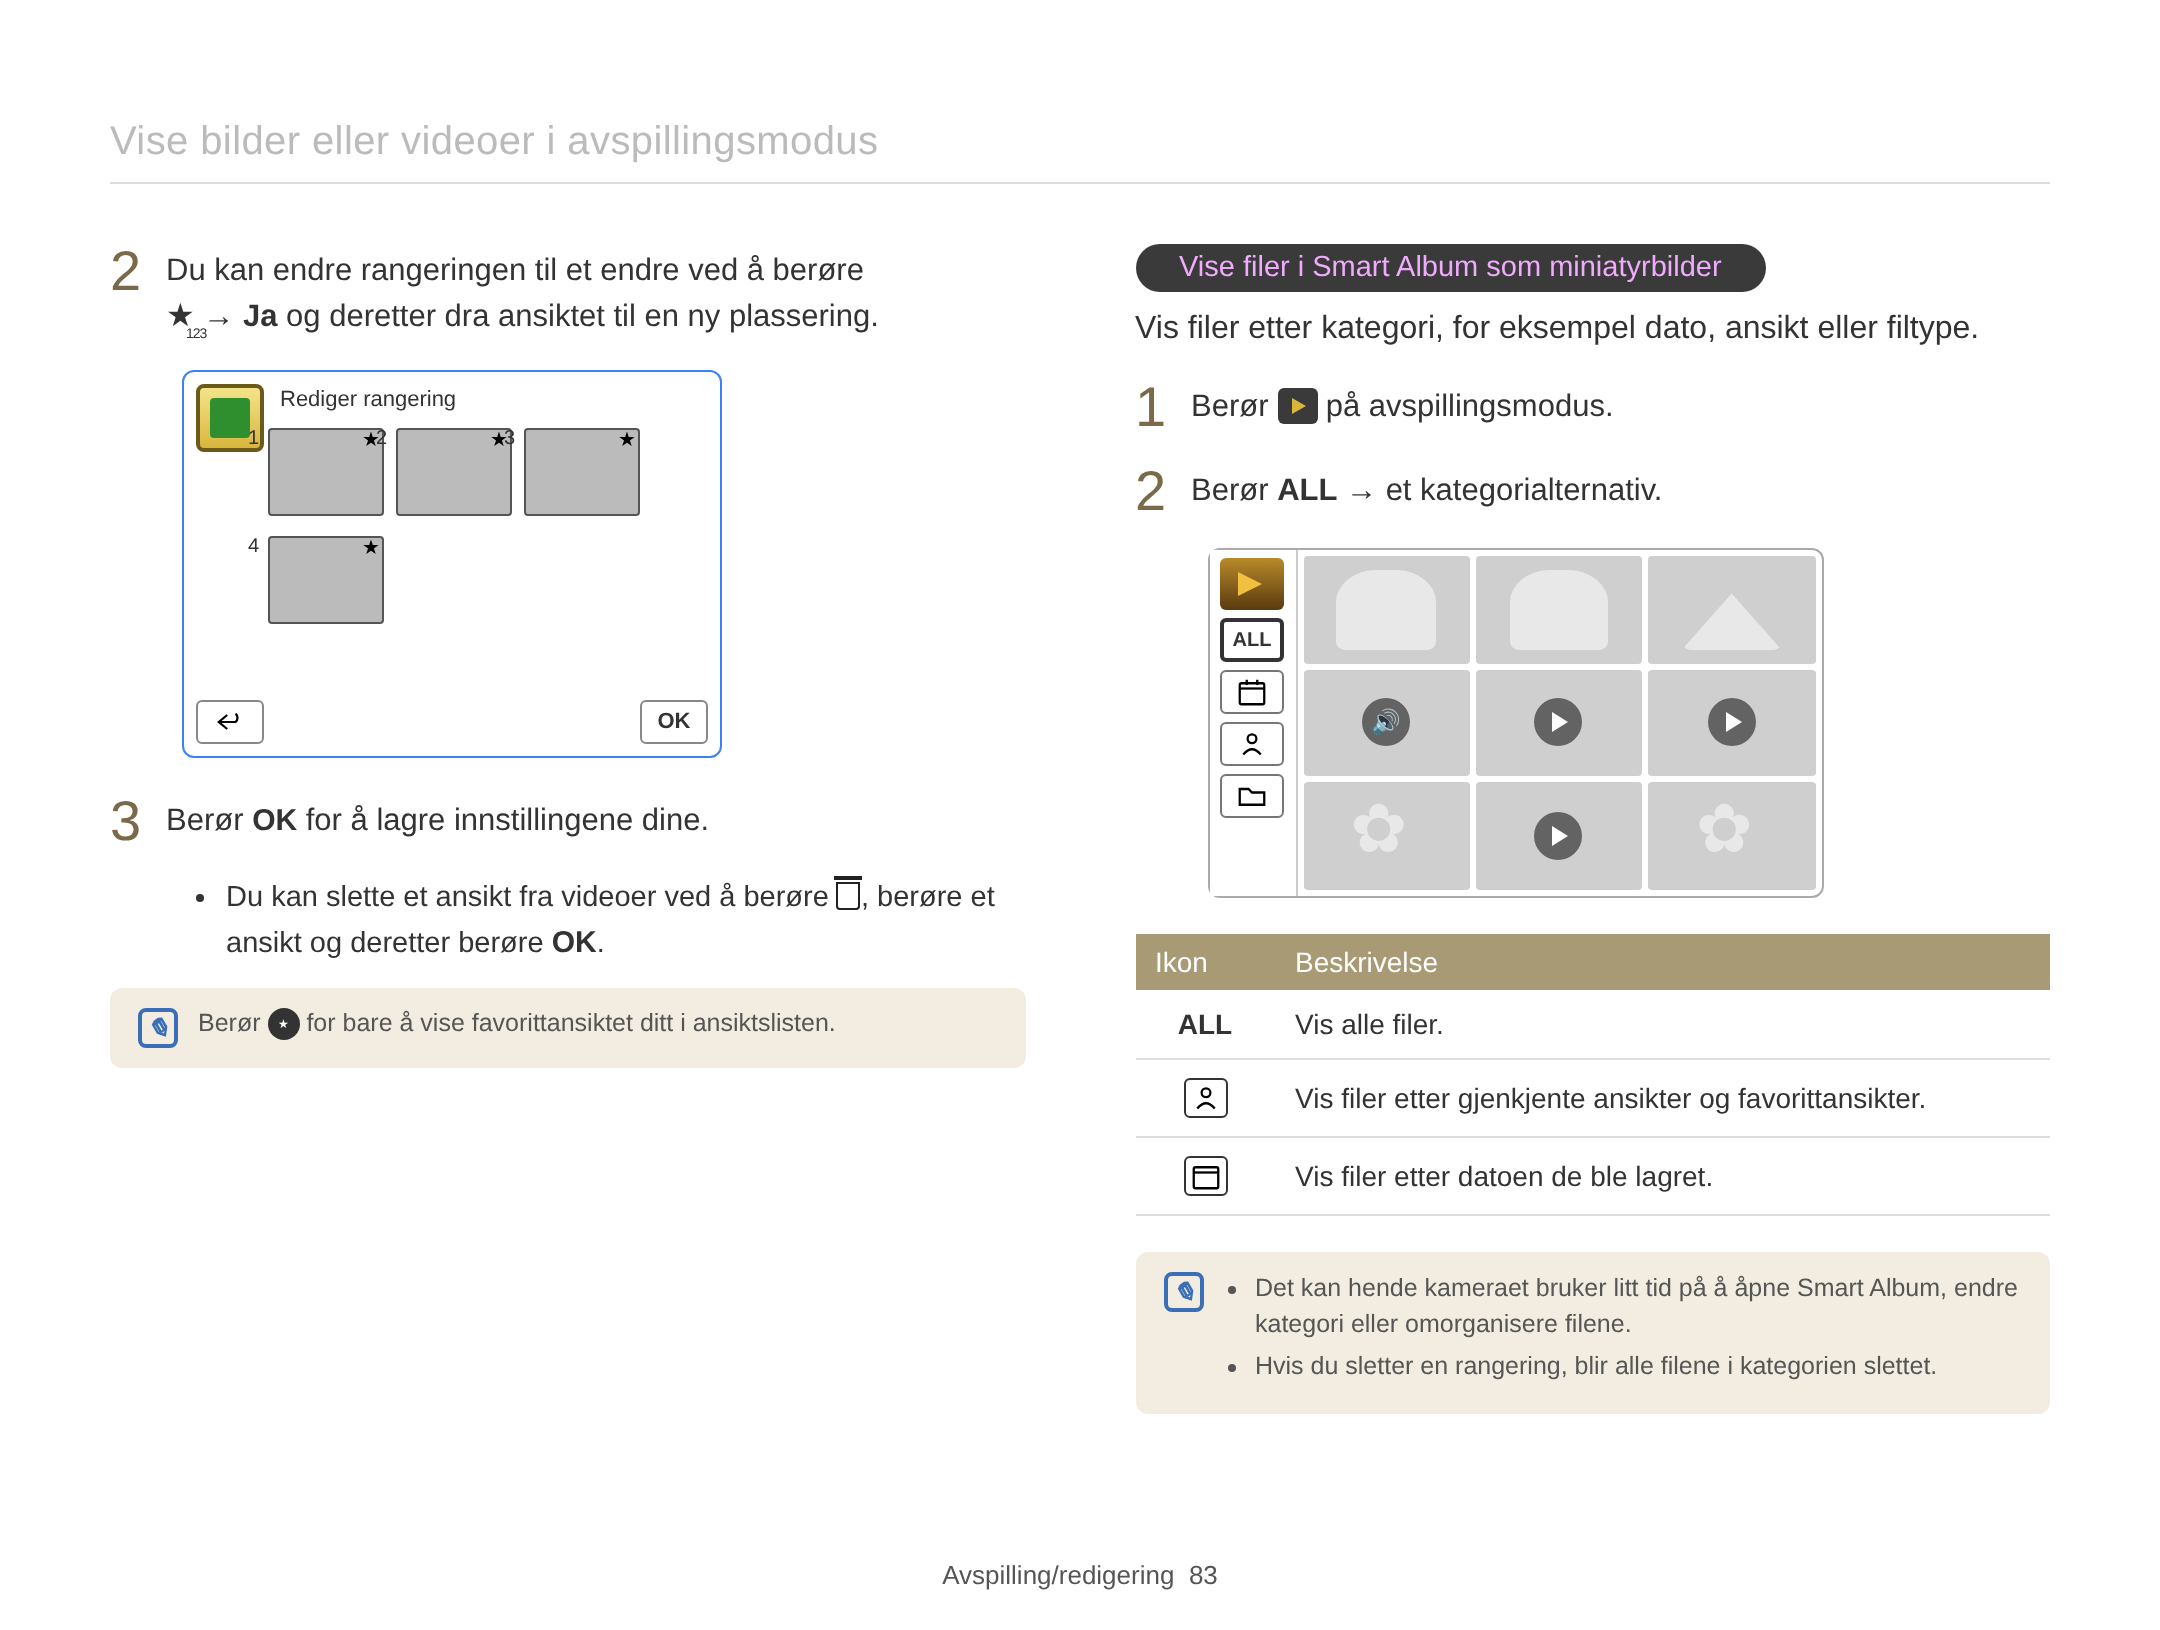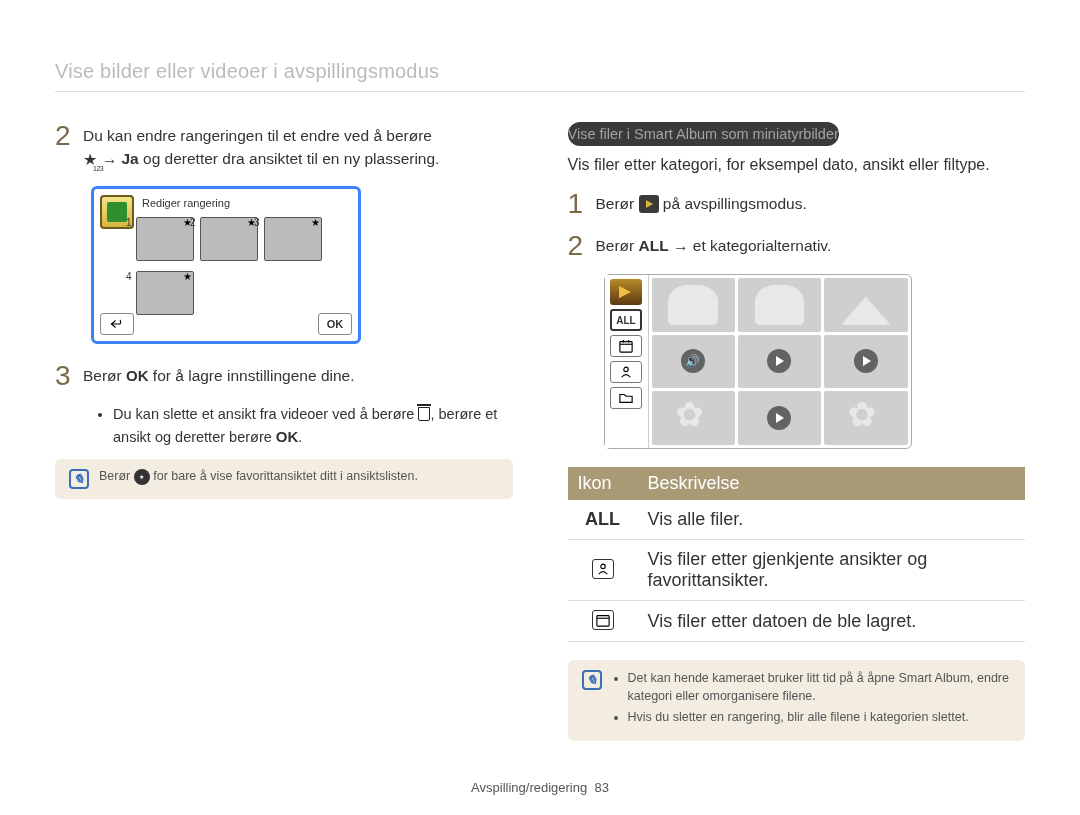--- a/index.html
+++ b/index.html
@@ -29,22 +29,22 @@
 
   .num-step { display: flex; margin-bottom: 14px; }
   .step-num {
     font-size: 28px; color: #7b6a4a; font-weight: 300;
     width: 28px; flex-shrink: 0; line-height: 1;
   }
   .step-body { font-size: 15.5px; line-height: 1.5; padding-top: 2px; }
   .step-body .arrow { font-weight: bold; }
 
   .editor-panel {
-    width: 270px; height: 158px;
-    border: 3px solid #3b82f6; border-radius: 6px;
+    width: 270px; height: 194px;
+    border: 1px solid #3b82f6; border-radius: 6px;
     margin: 8px 0 18px 36px;
     padding: 6px 8px 6px 6px;
     position: relative;
     background: #fff;
   }
   .editor-top { display:flex; gap:8px; align-items:flex-start; }
   .album-icon { width:34px; height:34px; background:linear-gradient(#f3e48a,#d8b63c); border:2px solid #6b5a1a; border-radius:4px; position:relative; }
   .album-icon::after { content:""; position:absolute; inset:5px; background:#2f8f2f; border-radius:2px; }
   .album-play { position:absolute; left:11px; top:10px; width:0;height:0; border-left:10px solid #fff; border-top:6px solid transparent; border-bottom:6px solid transparent; }
   .editor-title { font-size: 11px; margin-top:2px; }
@@ -72,22 +72,22 @@
     font-size:12.5px; color:#555;
   }
   .note-icon {
     width:20px;height:20px;border:2px solid #3a6fb7;border-radius:4px;
     display:flex;align-items:center;justify-content:center;
     flex-shrink:0; transform:rotate(0deg);
   }
   .note-icon span { color:#3a6fb7; font-weight:bold; font-style:italic; font-size:14px; transform:skewX(-10deg); }
 
   .section-pill {
-    display:inline-block; background:#3a3a3a; color:#a3a3a3;
-    border-radius:12px; padding:4px 0; font-size:14.5px;
+    display:inline-block; background:#3a3a3a; color:#f0abfc;
+    border-radius:12px; padding:4px 22px; font-size:14.5px;
     margin-bottom:10px;
   }
   .section-sub { font-size:16px; margin-bottom:16px; }
 
   .thumb-panel {
     width: 308px; height:175px;
     border:1px solid #aaa; border-radius:6px;
     margin: 6px 0 18px 36px;
     display:flex; background:#fff;
   }
@@ -101,21 +101,21 @@
   .side-btn.selected { background:#fff; border:2px solid #333; }
   .thumb-grid { flex:1; display:grid; grid-template-columns:repeat(3,1fr); grid-template-rows:repeat(3,1fr); gap:3px; padding:3px; }
   .thumb { background:#cfcfcf; border-radius:2px; position:relative; display:flex; align-items:center; justify-content:center; }
   .thumb .silhouette { width:60%; height:75%; background:#e8e8e8; border-radius:40% 40% 10% 10%; }
   .play-circ { width:24px;height:24px;border-radius:50%;background:rgba(80,80,80,0.85);display:flex;align-items:center;justify-content:center; }
   .play-circ::after{content:"";width:0;height:0;border-left:8px solid #fff;border-top:5px solid transparent;border-bottom:5px solid transparent;margin-left:2px;}
   .sound-circ { width:24px;height:24px;border-radius:50%;background:rgba(80,80,80,0.85);color:#fff;display:flex;align-items:center;justify-content:center;font-size:12px; }
   .flower { width:28px;height:28px;position:relative; }
   .flower::before{content:"✿";color:#e8e8e8;font-size:34px;position:absolute;left:-4px;top:-10px;}
 
-  table.icon-table { width:100%; border-collapse:collapse; font-size:18px; }
+  table.icon-table { width:100%; border-collapse:collapse; font-size:14px; }
   table.icon-table th { background:#a89a74; color:#fff; text-align:left; padding:6px 10px; font-weight:normal; }
   table.icon-table th:first-child { width:70px; }
   table.icon-table td { border-bottom:1px solid #ddd; padding:9px 10px; vertical-align:middle; }
   .icon-cell { text-align:center; }
   .small-icon { display:inline-flex; width:22px;height:20px;border:1.5px solid #333;border-radius:3px;align-items:center;justify-content:center;font-size:11px; }
   .inline-play { width:20px;height:18px;background:#3a3a3a;border-radius:3px;display:inline-flex;align-items:center;justify-content:center;vertical-align:middle;position:relative;top:-1px; }
   .inline-play::after{content:"";width:0;height:0;border-left:7px solid #d8b63c;border-top:4px solid transparent;border-bottom:4px solid transparent;margin-left:1px;}
   .inline-star { display:inline-block; vertical-align:middle; font-size:16px; position:relative; }
   .inline-star::after { content:"123"; font-size:7px; position:absolute; left:10px; bottom:-2px; letter-spacing:-0.5px; }
   .inline-ok { font-weight:bold; font-size:15px; }

